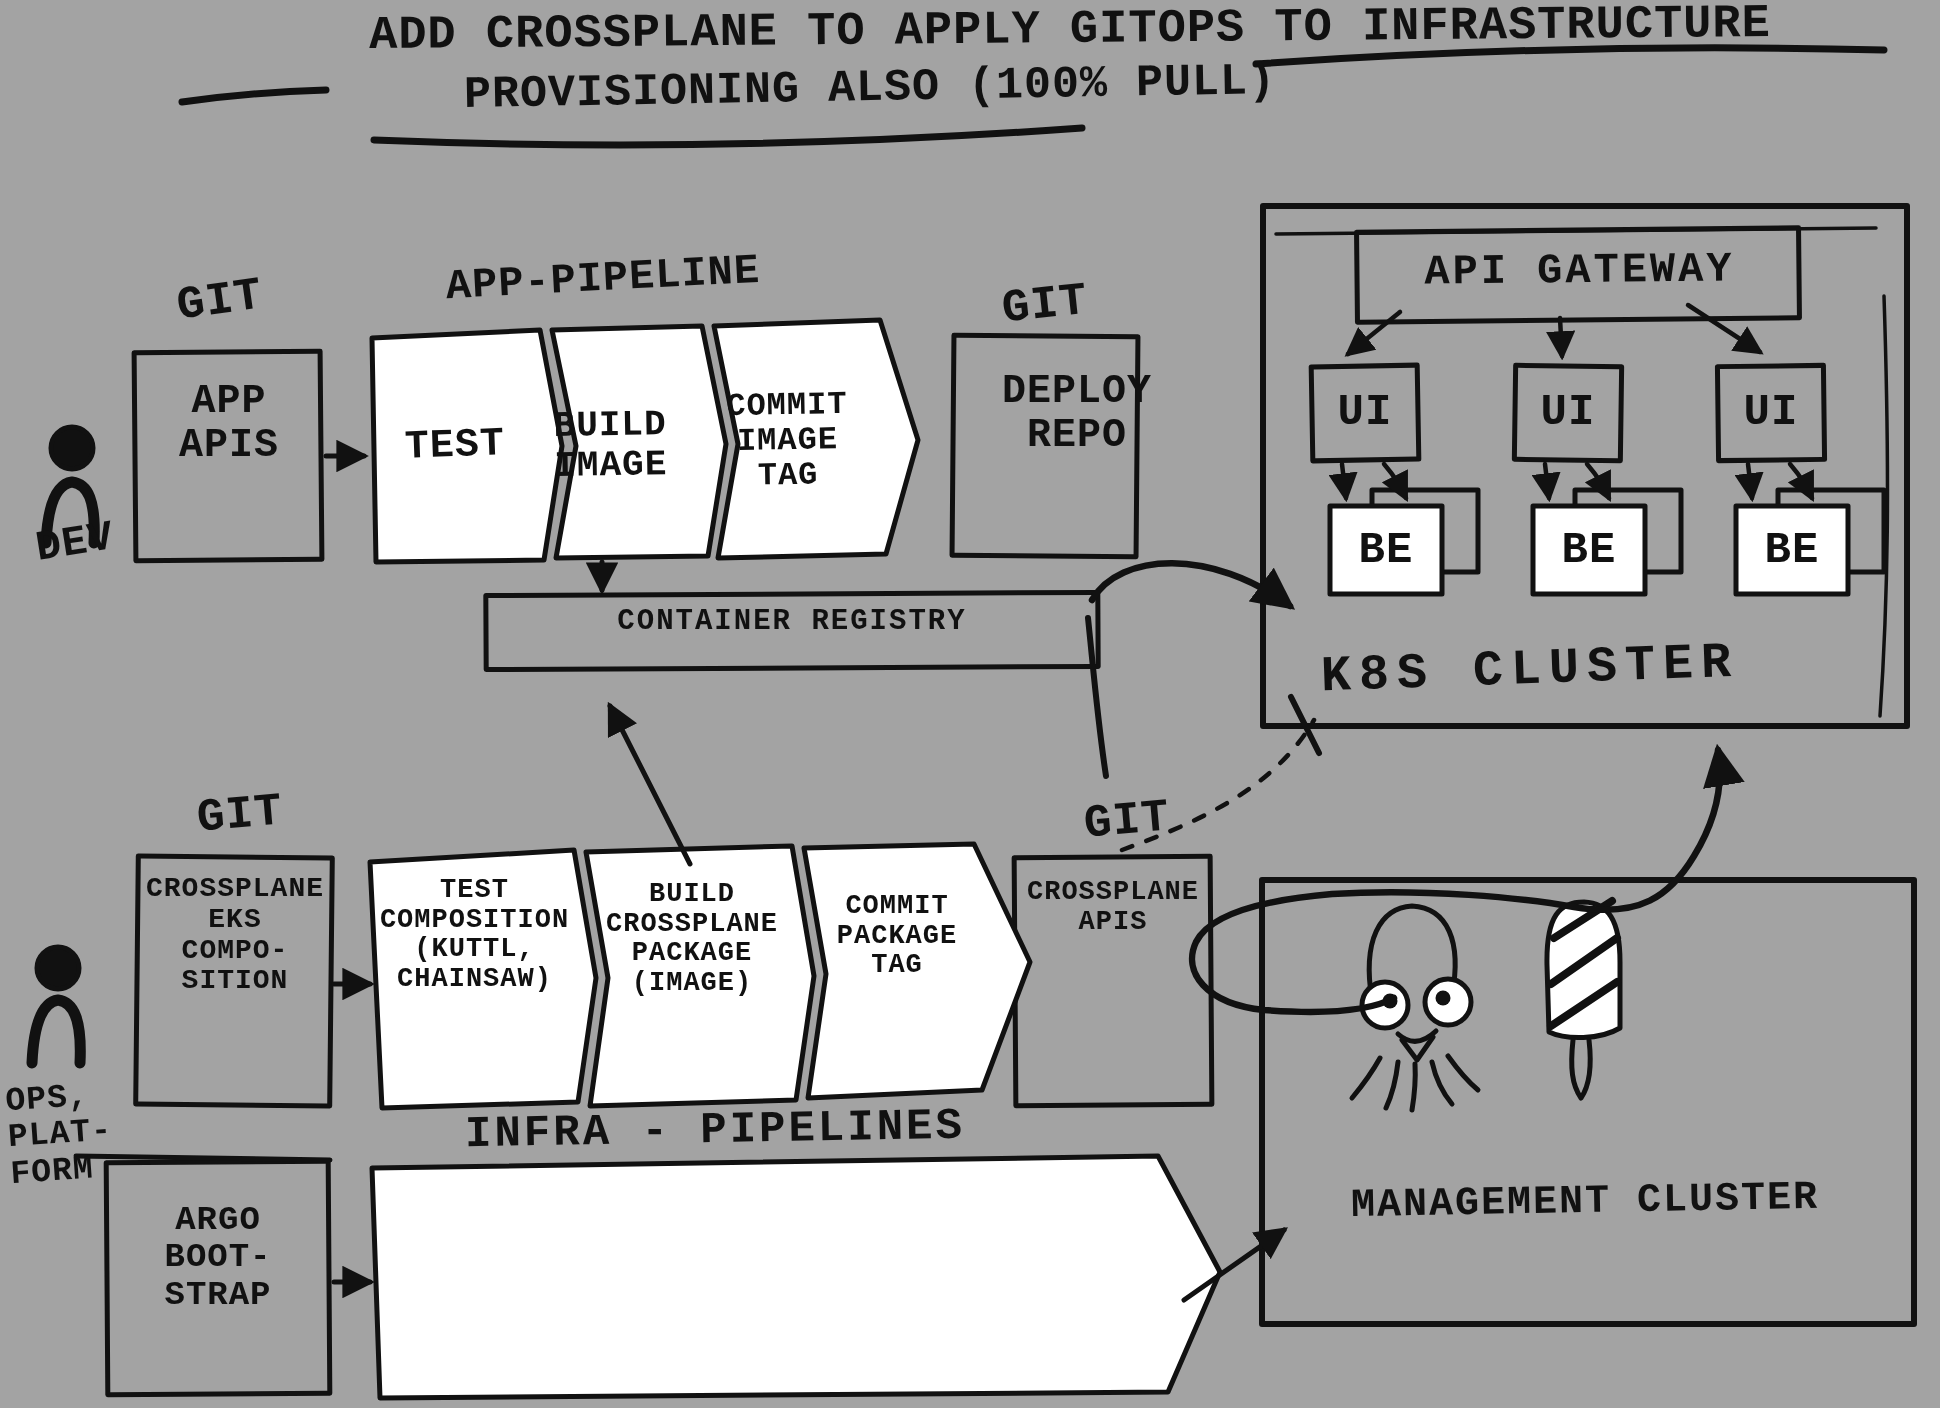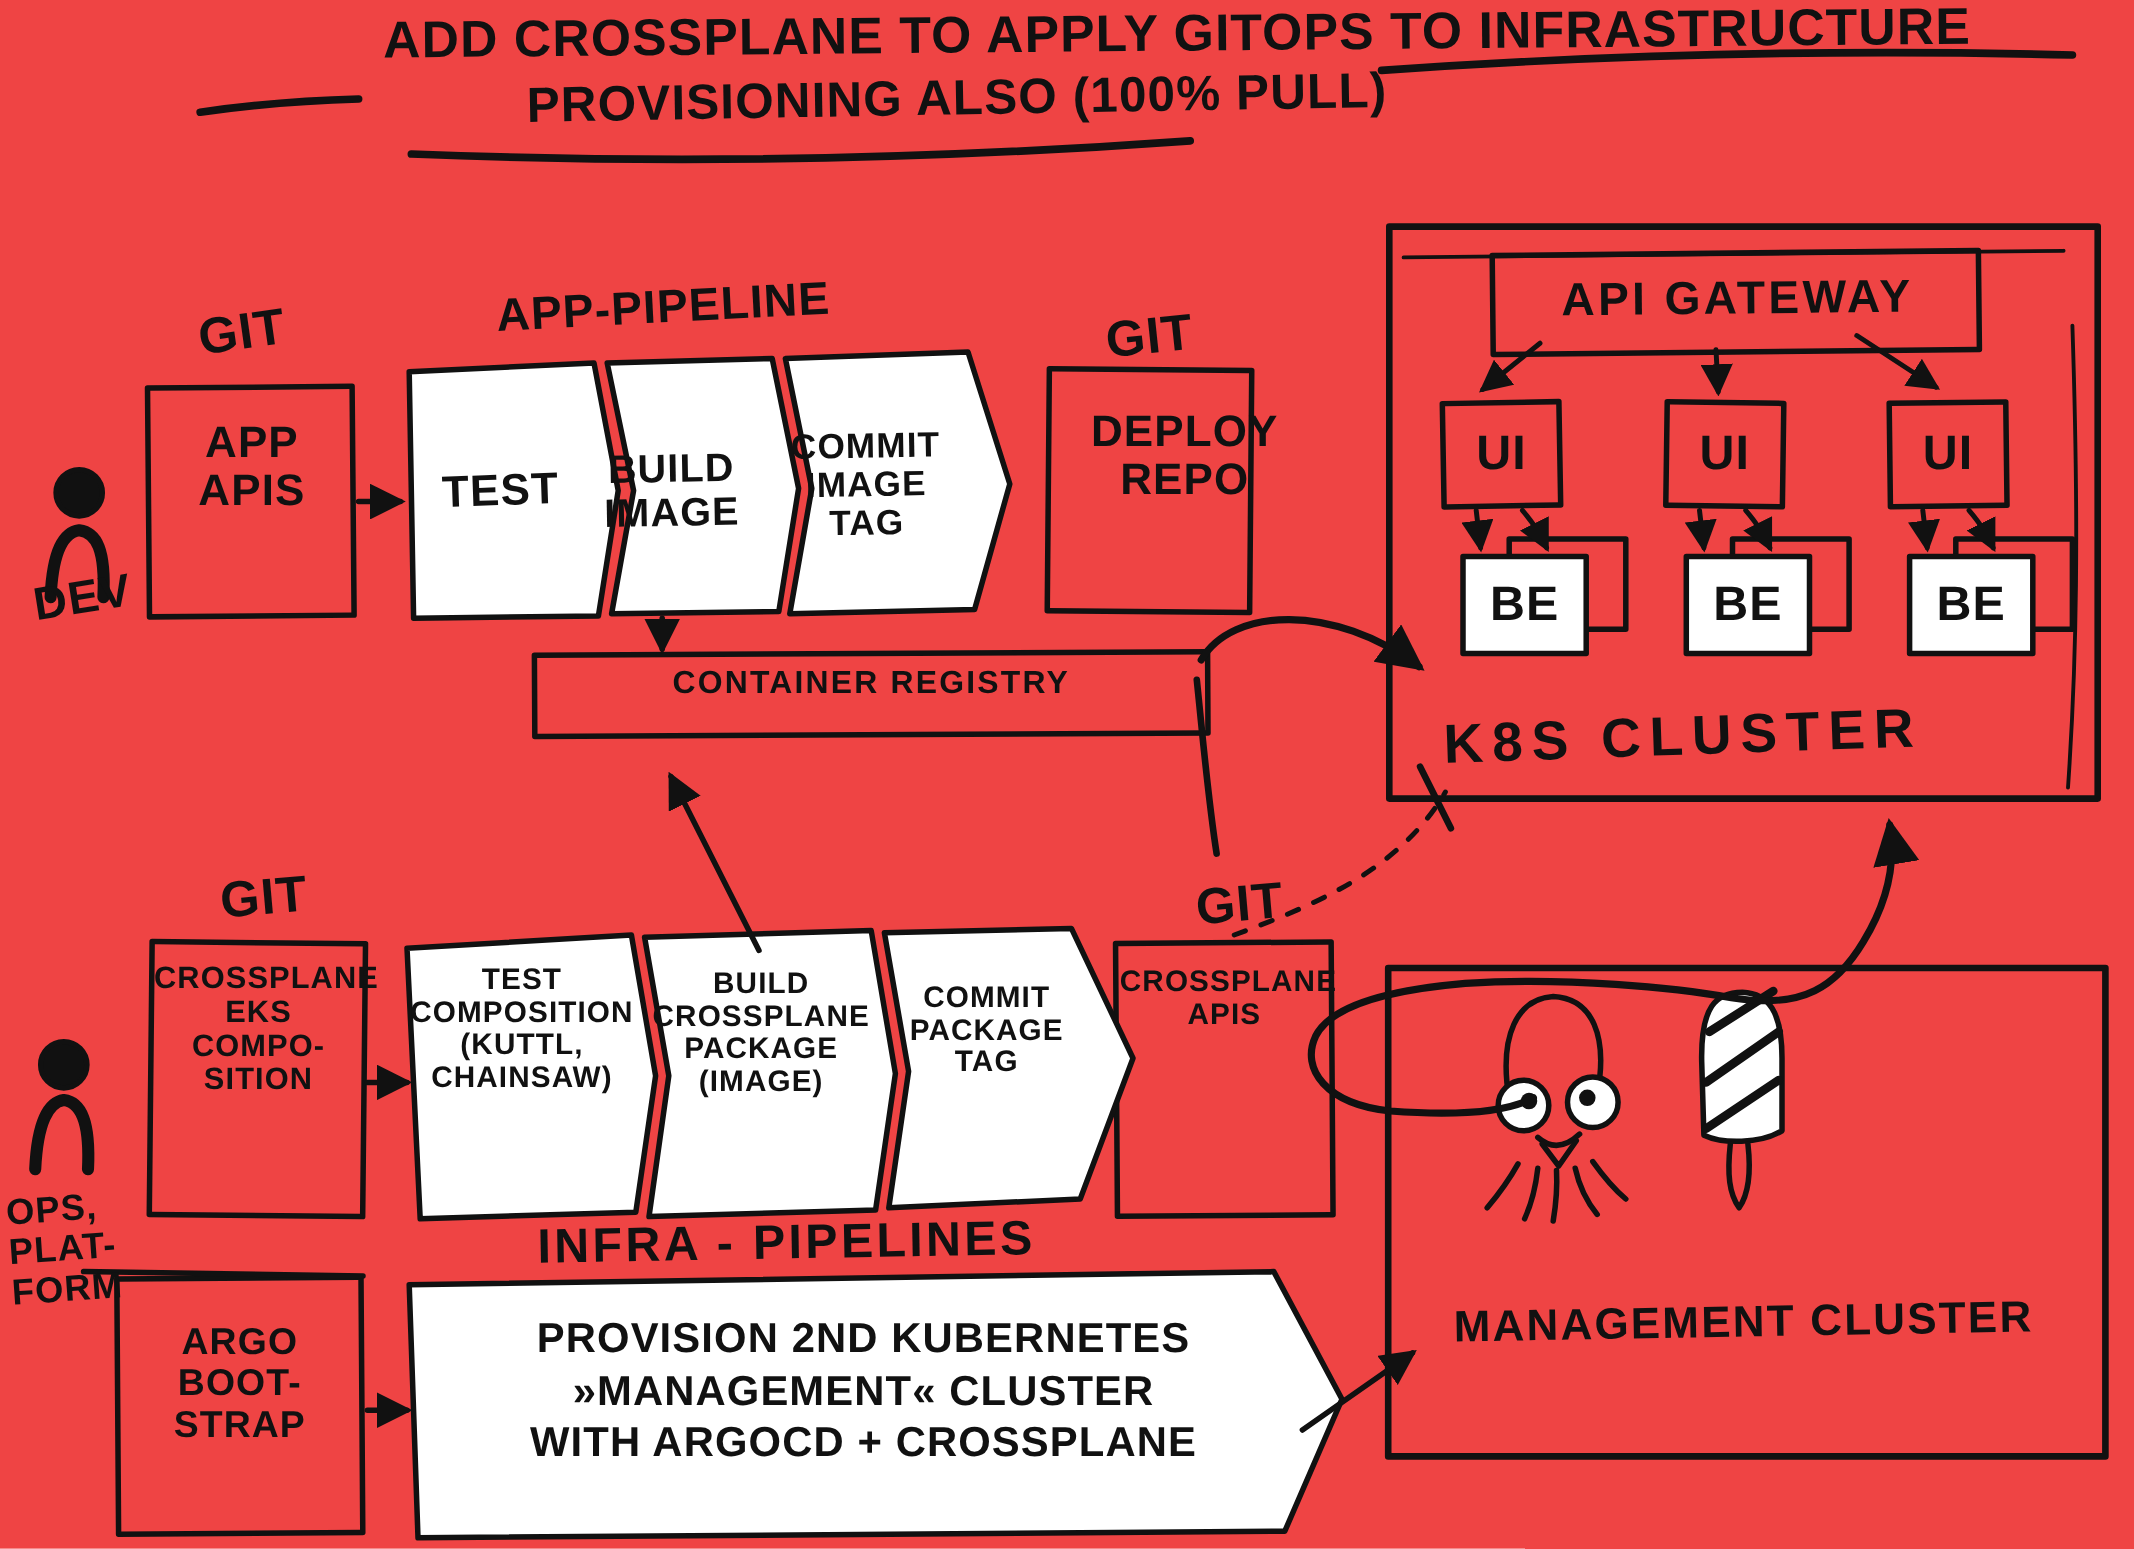--- a/index.html
+++ b/index.html
@@ -1,17 +1,17 @@
 <!DOCTYPE html>
 <html><head>
 <meta charset="utf-8">
 <style>
   html,body{margin:0;padding:0;background:#fff;}
-  #canvas{position:relative;width:1940px;height:1408px;background:#ef4444;overflow:hidden;
-          font-family:Liberation Sans, sans-serif;color:#111;}
+  #canvas{position:relative;width:1940px;height:1408px;background:#a3a3a3;overflow:hidden;
+          font-family:Liberation Mono, monospace;color:#111;}
   #sketch{position:absolute;left:0;top:0;width:1940px;height:1408px;}
   .lbl{position:absolute;font-weight:bold;color:#111;white-space:pre-line;line-height:1.1;
        text-align:center;letter-spacing:1px;}
   .left{text-align:left;}
 </style>
 </head>
 <body>
 
 <div id="canvas">
 
@@ -178,19 +178,16 @@
 PACKAGE
 TAG</div>
 <div class="lbl" style="left:425px;top:1106px;width:580px;font-size:44px;letter-spacing:3px;transform:rotate(-1deg);">INFRA - PIPELINES</div>
 <div class="lbl" style="left:1052px;top:796px;width:150px;font-size:46px;transform:rotate(-5deg);">GIT</div>
 <div class="lbl" style="left:1018px;top:878px;width:190px;font-size:27px;">CROSSPLANE
 APIS</div>
 
 <div class="lbl" style="left:112px;top:1188px;width:212px;font-size:34px;margin-top:14px;">ARGO
 BOOT-
 STRAP</div>
-<div class="lbl" style="left:395px;top:1194px;width:780px;font-size:38px;line-height:1.25;">PROVISION 2ND KUBERNETES
-»MANAGEMENT« CLUSTER
-WITH ARGOCD + CROSSPLANE</div>
 
 <div class="lbl" style="left:1295px;top:1180px;width:580px;font-size:40px;letter-spacing:2px;transform:rotate(-1deg);">MANAGEMENT CLUSTER</div>
 
 </div>
 
 </body></html>

